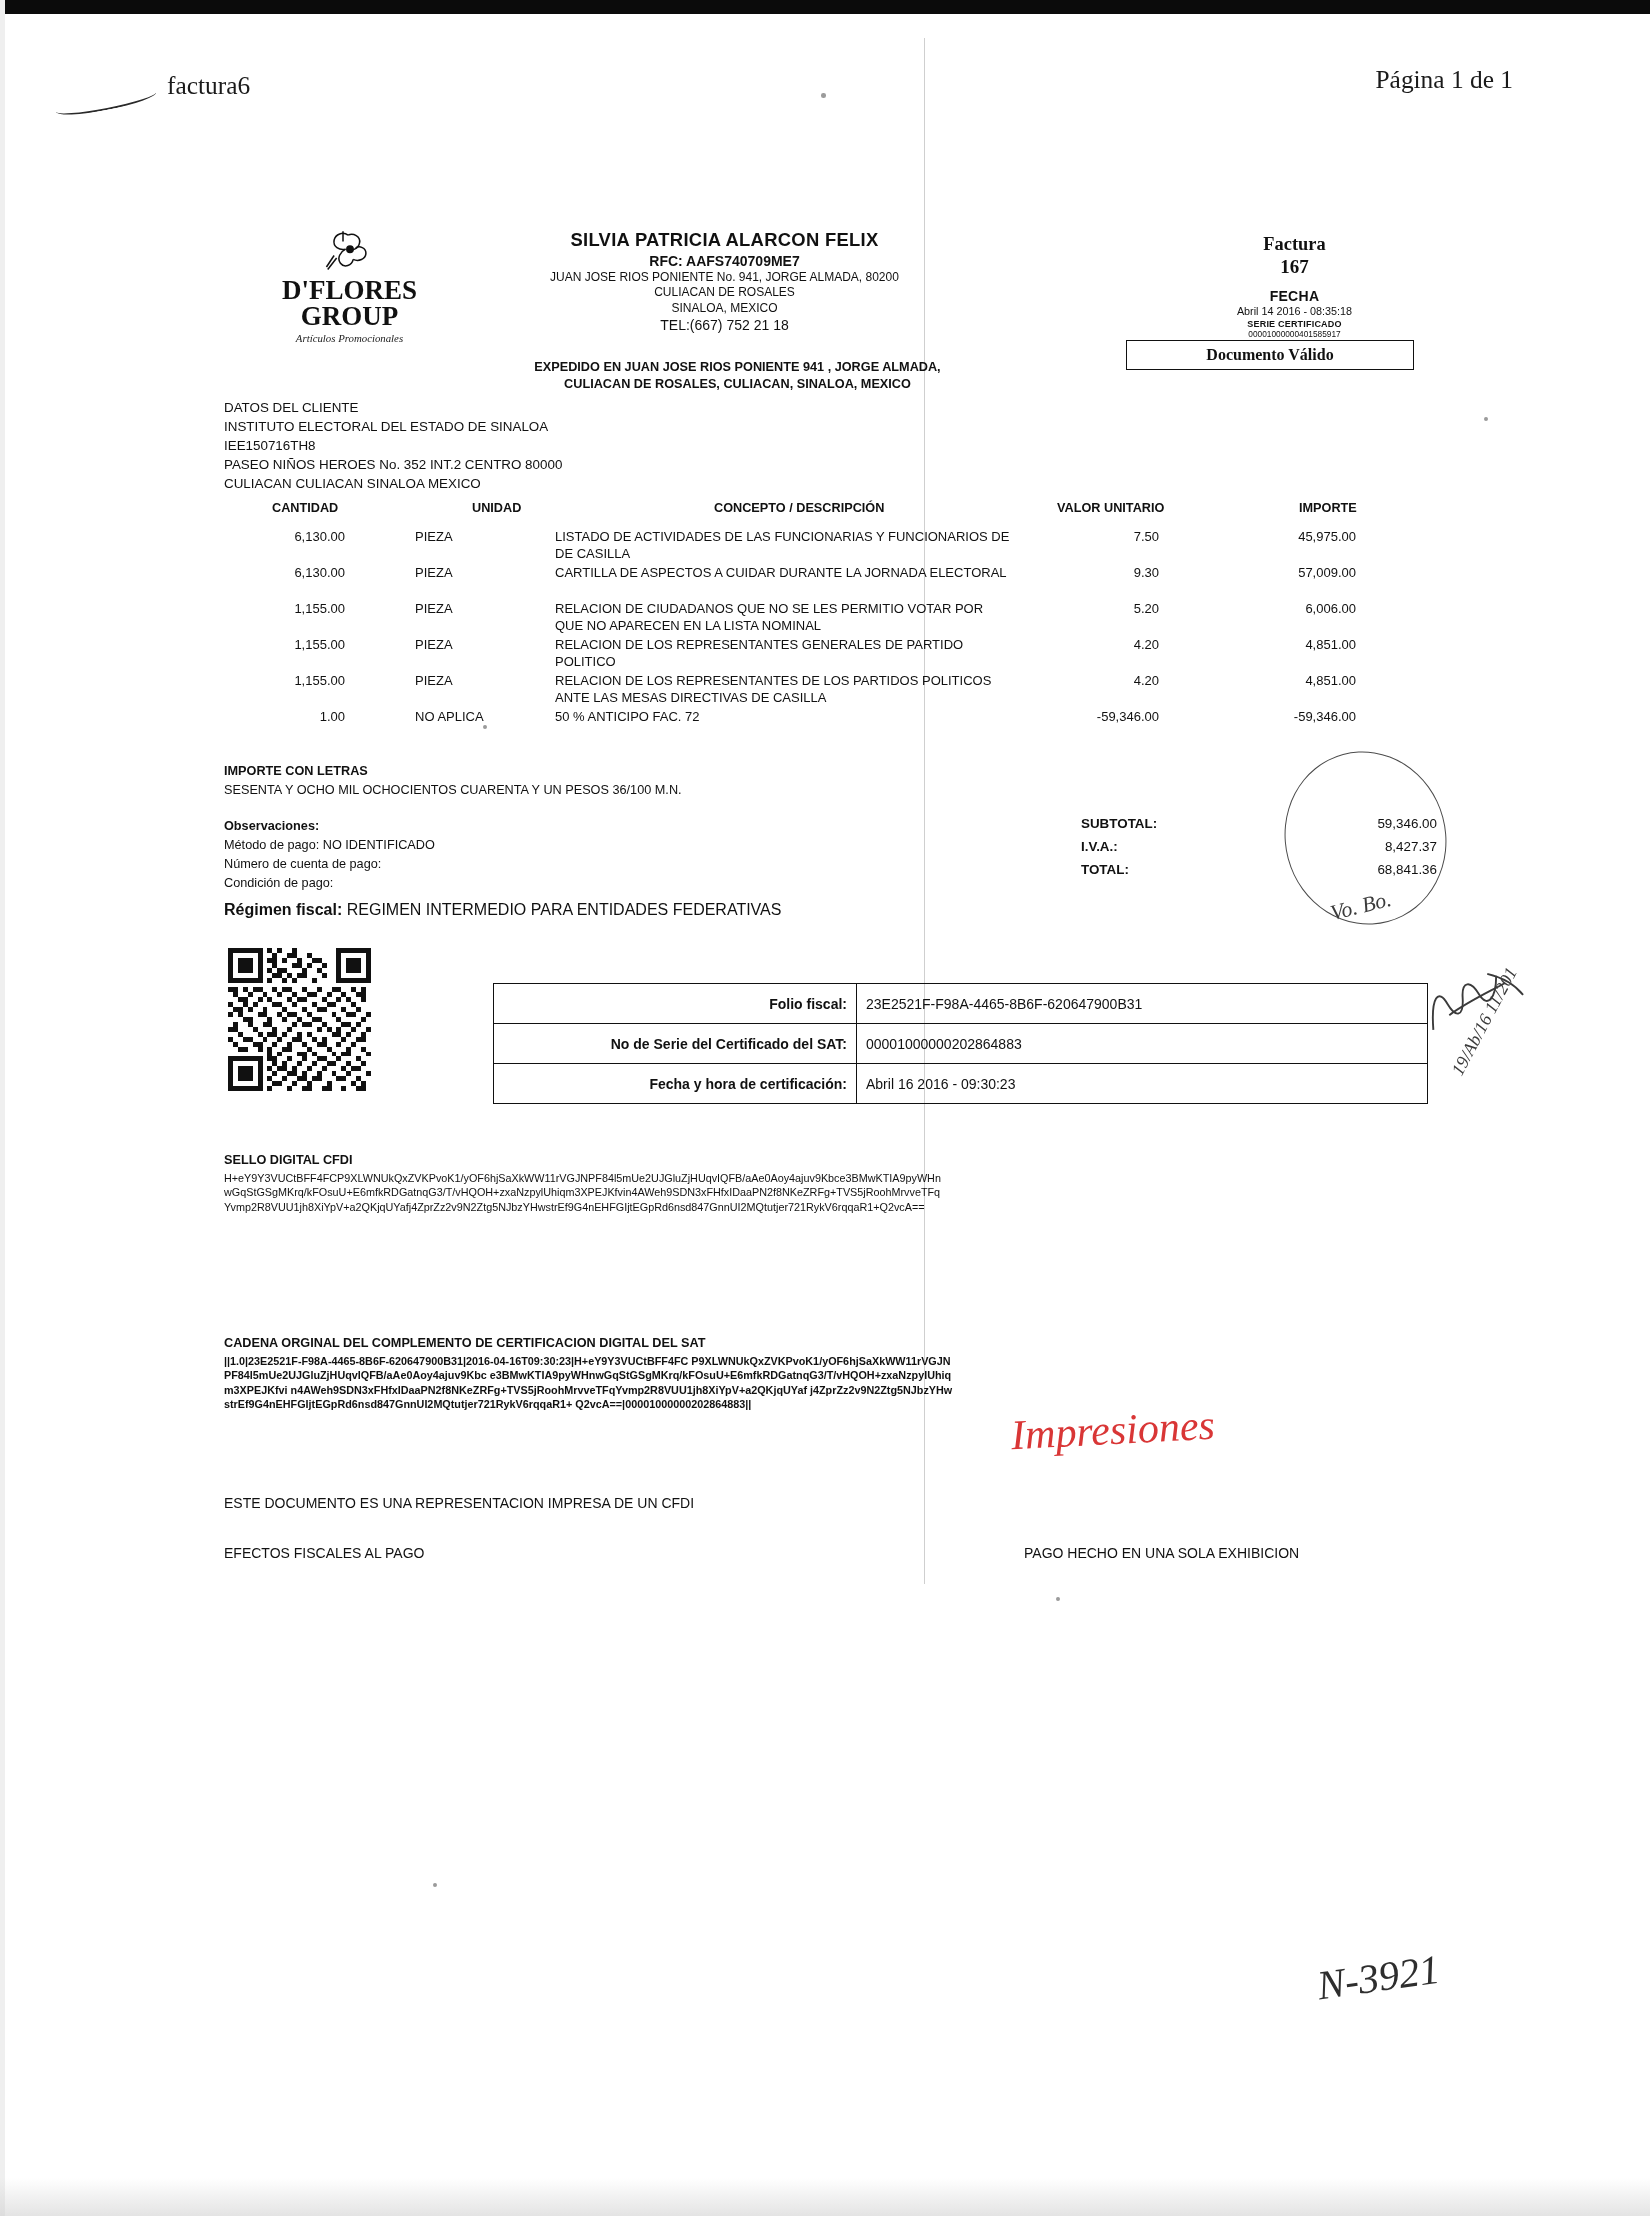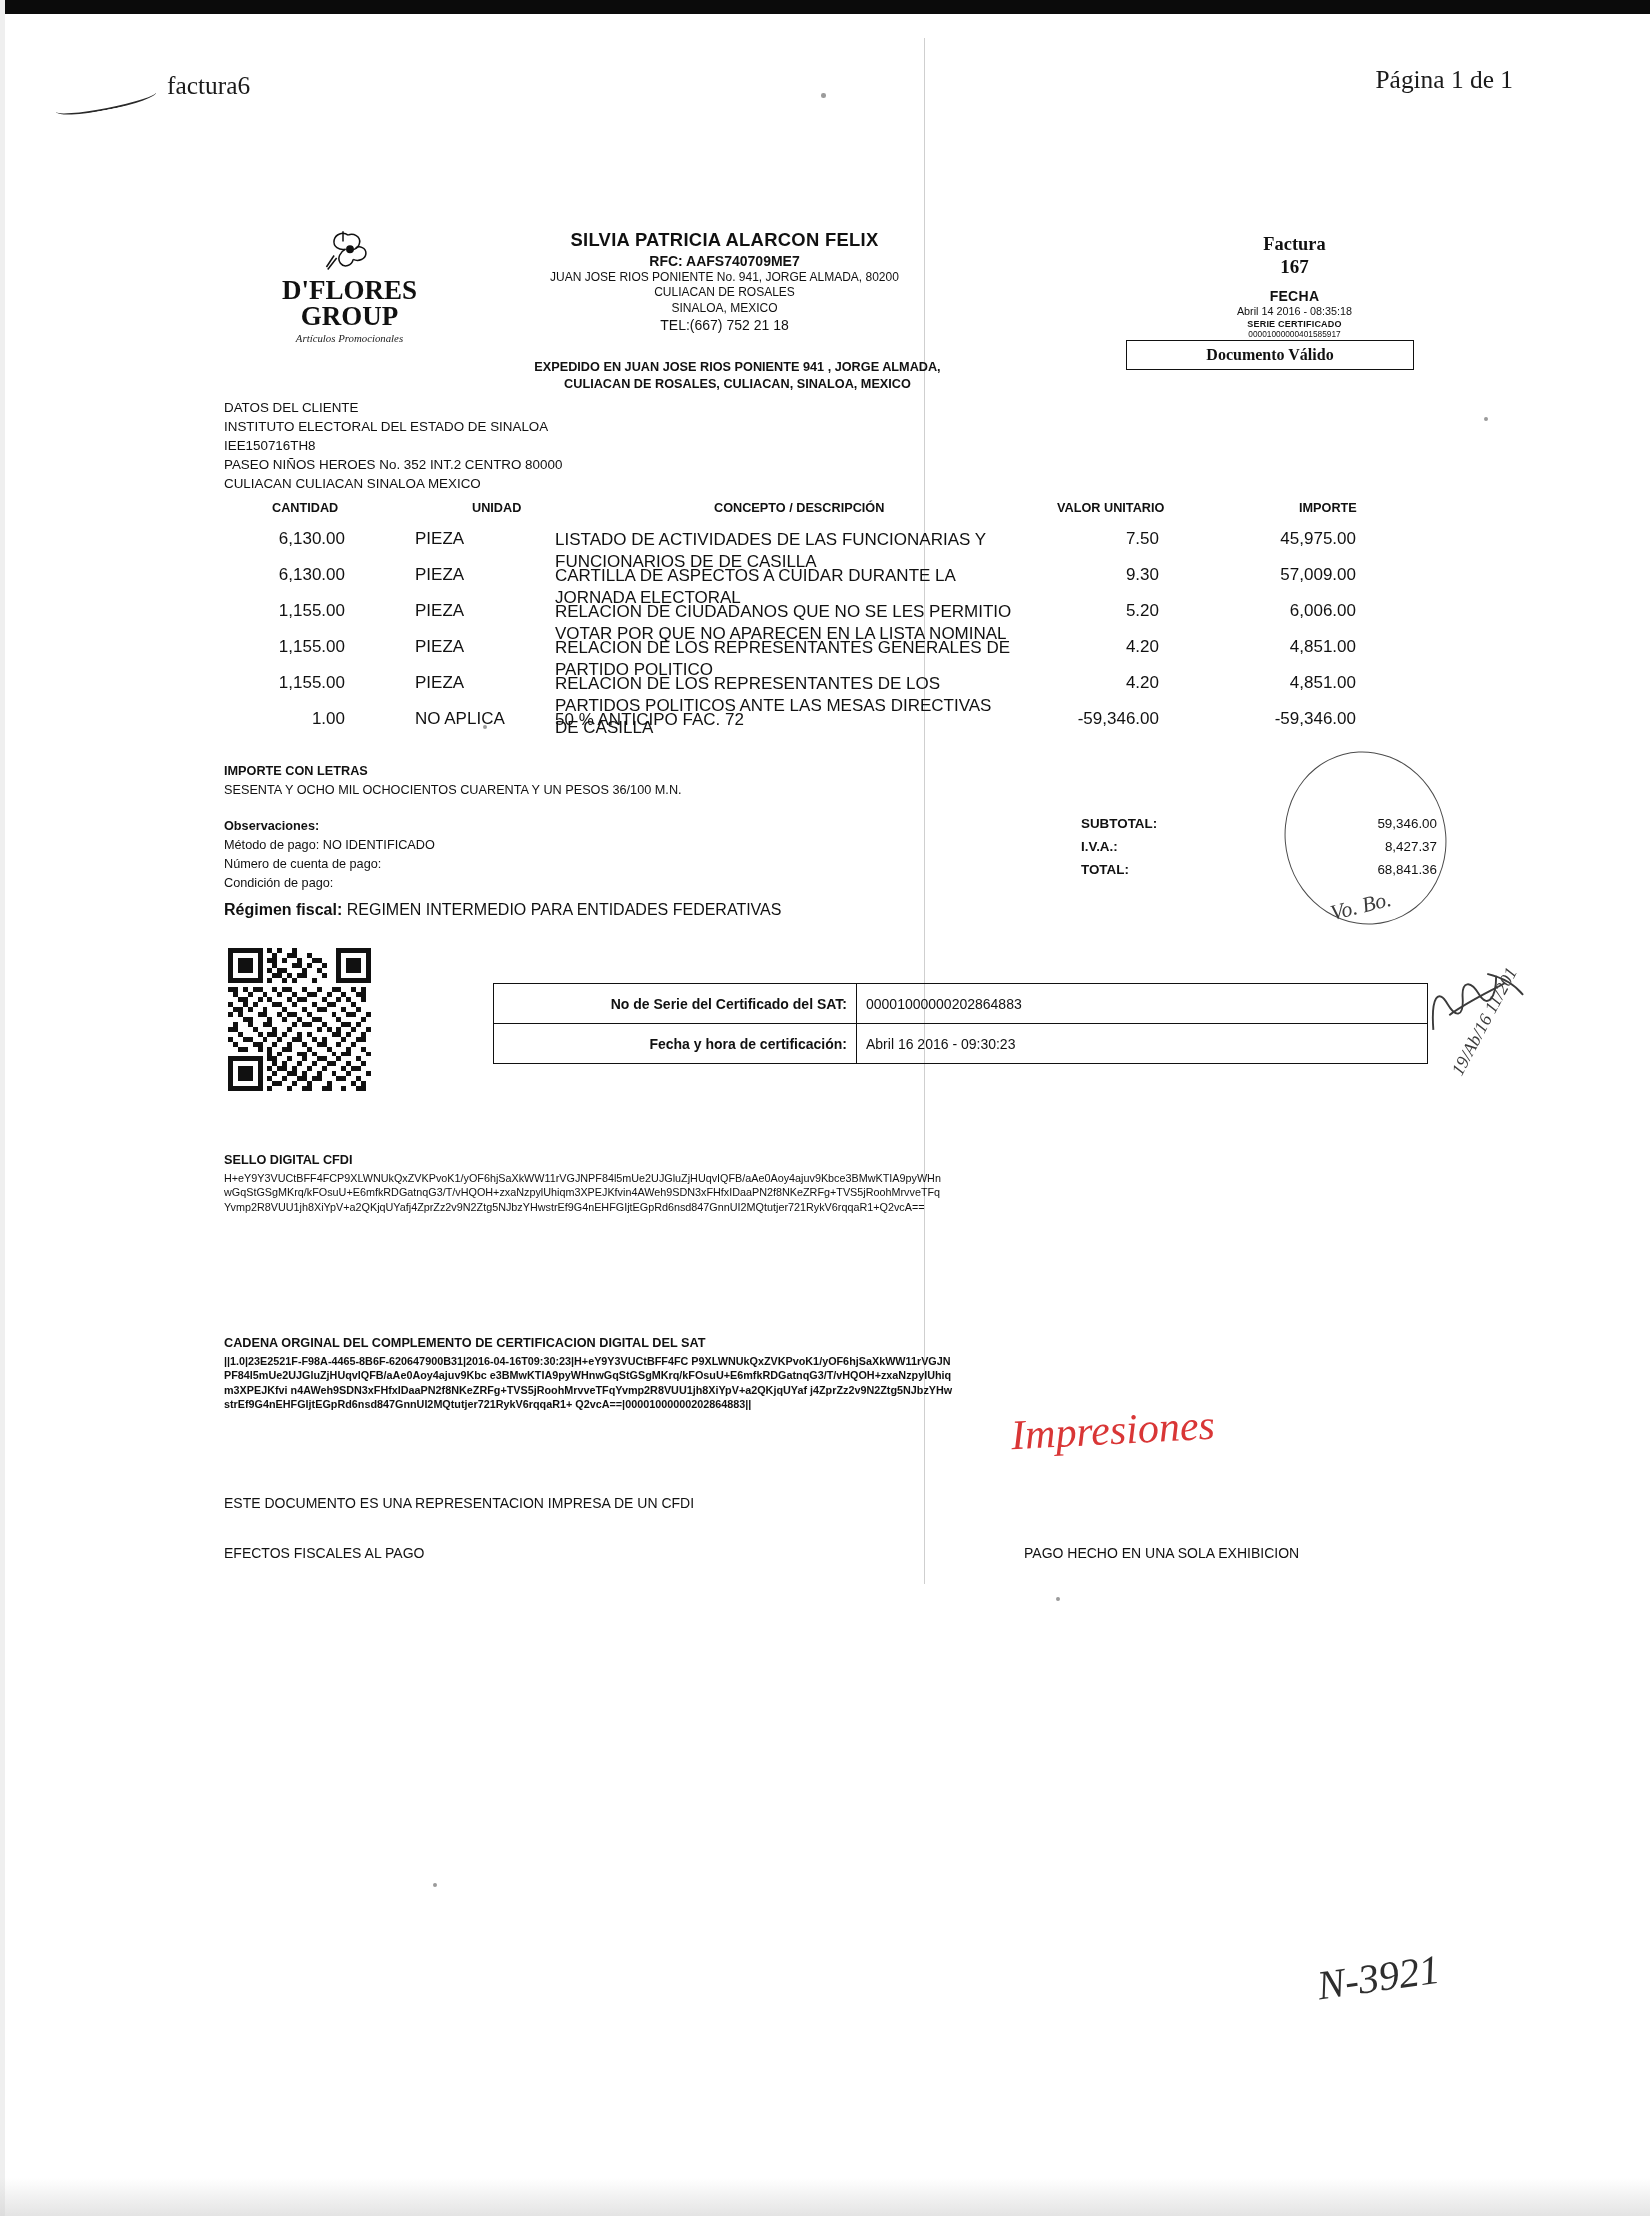--- a/index.html
+++ b/index.html
@@ -210,21 +210,21 @@
   }
   .items-head span { position: absolute; }
   .h-cant { left: 48px; }
   .h-unid { left: 248px; }
   .h-conc { left: 490px; }
   .h-vu   { left: 833px; }
   .h-imp  { left: 1075px; }
 
   .item-row {
     position: relative;
-    font-size: 17px;
+    font-size: 13px;
     margin-top: 9px;
     min-height: 27px;
   }
   .item-row span, .item-row div { position: absolute; }
   .c-cant { left: 0px; width: 121px; text-align: right; }
   .c-unid { left: 191px; }
   .c-conc { left: 331px; width: 458px; line-height: 1.3; }
   .c-vu   { left: 789px; width: 146px; text-align: right; }
   .c-imp  { left: 973px; width: 159px; text-align: right; }
 
@@ -779,20 +779,24 @@
           <rect x="15" y="28" width="2" height="1"></rect>
           <rect x="19" y="28" width="2" height="1"></rect>
           <rect x="23" y="28" width="1" height="1"></rect>
           <rect x="26" y="28" width="2" height="1"></rect>
       </g>
     </svg>
   </div>
 
   <table class="fiscal-table">
     <tbody>
+        <tr>
+      <td class="lbl">Folio fiscal:</td>
+      <td>23E2521F-F98A-4465-8B6F-620647900B31</td>
+    </tr>
     <tr>
       <td class="lbl">No de Serie del Certificado del SAT:</td>
       <td>00001000000202864883</td>
     </tr>
     <tr>
       <td class="lbl">Fecha y hora de certificación:</td>
       <td>Abril 16 2016 - 09:30:23</td>
     </tr>
   </tbody>
     </table>

